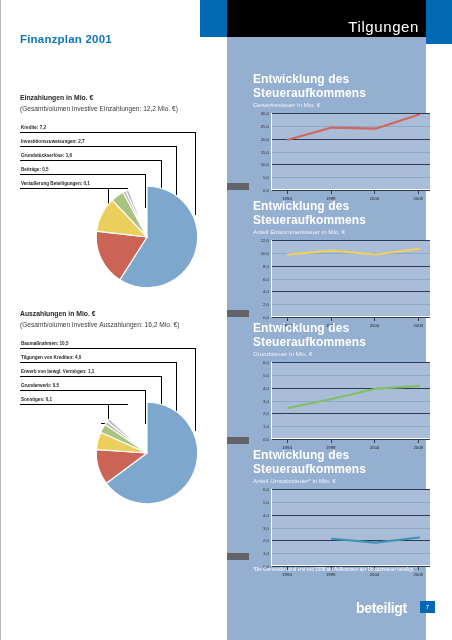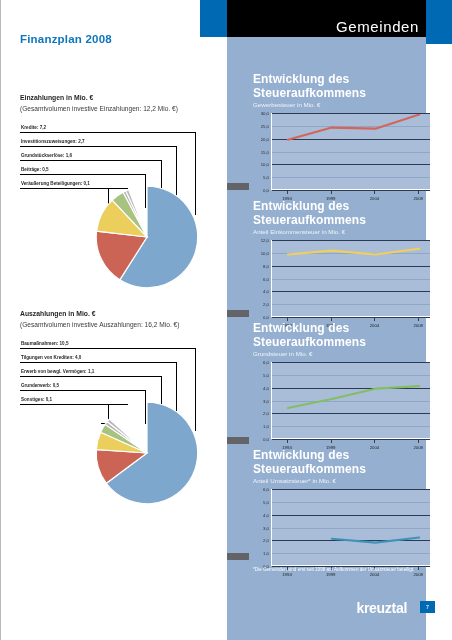--- a/index.html
+++ b/index.html
@@ -107,27 +107,27 @@
   svg{display:block;}
 </style>
 </head>
 <body>
 
 <div class="page">
 
   <div class="hdr-blue-left"></div>
   <div class="hdr-black"></div>
   <div class="hdr-blue-right"></div>
-  <div class="hdr-title">Gemeinden</div>
+  <div class="hdr-title">Tilgungen</div>
 
   <div class="panel"></div>
 
   <div class="left"></div>
 
-  <div class="h-main">Finanzplan 2008</div>
+  <div class="h-main">Finanzplan 2001</div>
 
   <div class="sec-title" style="left:19px;top:94px;">Einzahlungen in Mio. €</div>
   <div class="sec-sub" style="left:19px;top:105px;">(Gesamtvolumen investive Einzahlungen: 12,2 Mio. €)</div>
 
   <div class="leg" style="left:20px;top:125px;">Kredite: 7,2</div>
   <div class="leader-h" style="left:19px;top:132px;width:175px;"></div>
   <div class="leader-v" style="left:194px;top:132px;height:83px;"></div>
 
   <div class="leg" style="left:20px;top:139px;">Investitionszuweisungen: 2,7</div>
   <div class="leader-h" style="left:19px;top:146px;width:156px;"></div>
@@ -357,16 +357,16 @@
           <div class="xtick" style="left: 59.7333px;"></div>
           <div class="xlab" style="left: 103.467px; top: 4px;">2004</div>
           <div class="xtick" style="left: 103.467px;"></div>
           <div class="xlab" style="left: 147.2px; top: 4px;">2008</div>
           <div class="xtick" style="left: 147.2px;"></div>
         </div>
     </div>
   </div>
 
   <div class="footnote">*Die Gemeinden sind erst seit 1998 am Aufkommen der Umsatzsteuer beteiligt.</div>
-  <div class="logo">kreuztal</div>
+  <div class="logo">beteiligt</div>
   <div class="pagebox">7</div>
 
 </div>
 
 </body></html>

